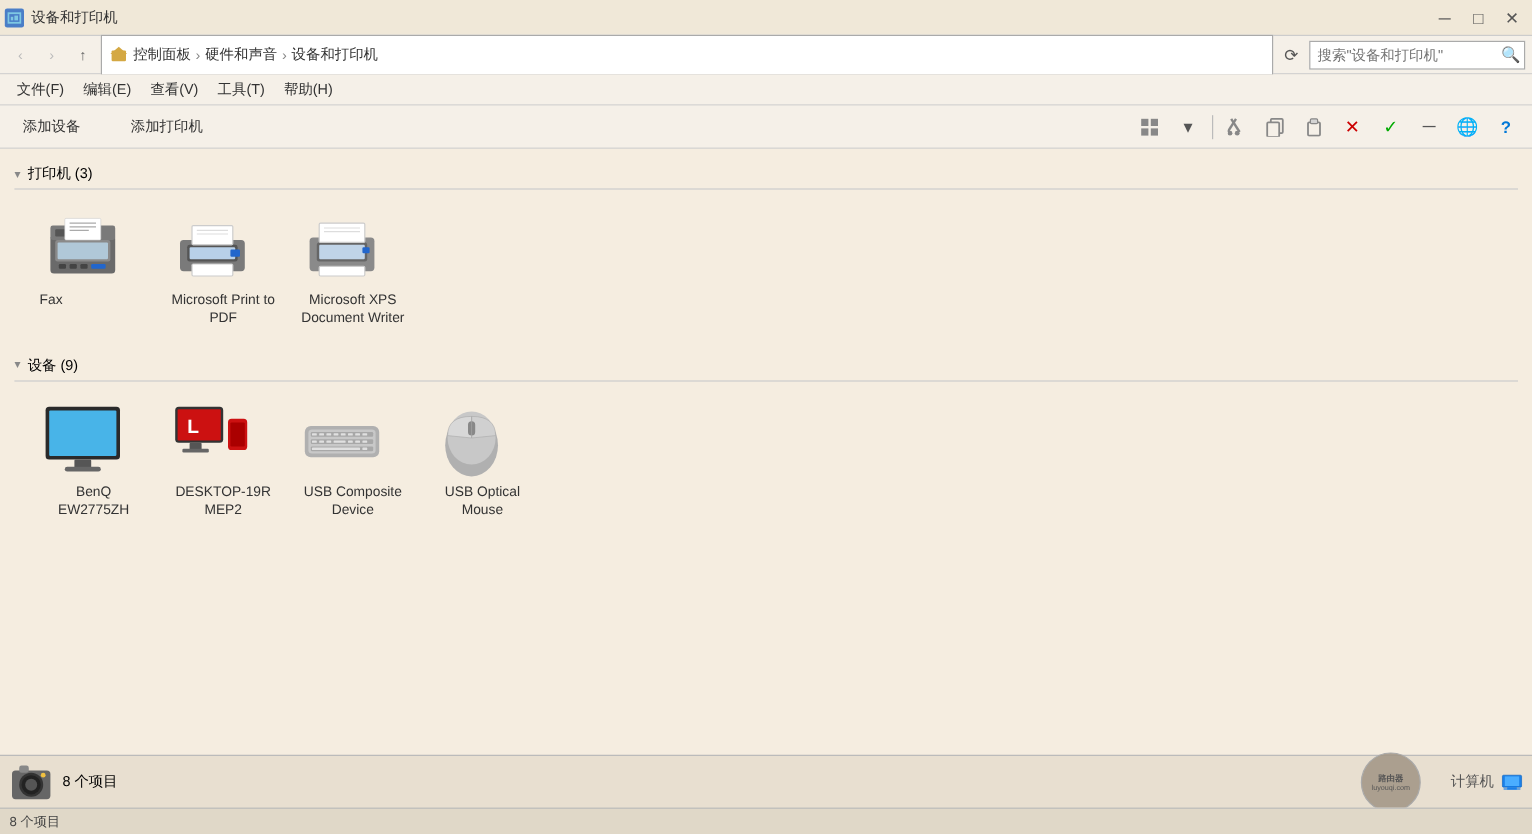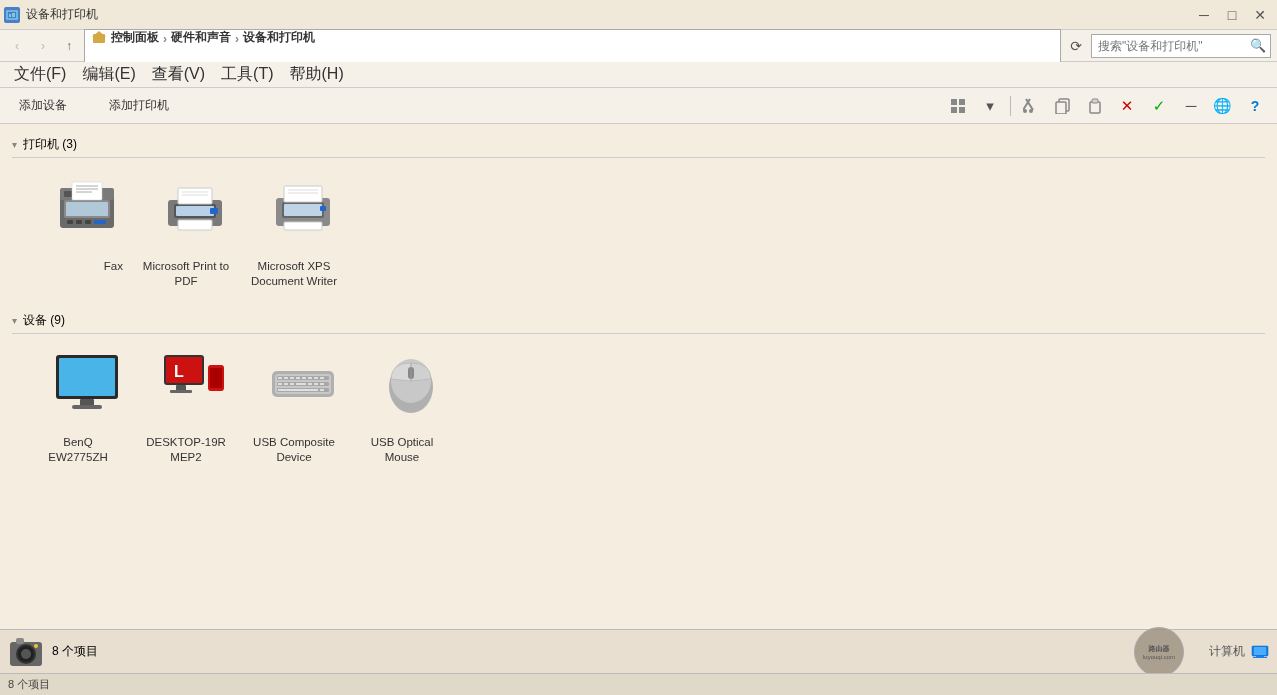--- a/index.html
+++ b/index.html
@@ -83,26 +83,25 @@
       align-items: center;
       justify-content: center;
     }
     .nav-btn:disabled { color: #bbb; }
     .address-path {
       flex: 1;
       background: white;
       border: 1px solid #aaa;
       height: 24px;
       display: flex;
-      align-items: flex-end;
+      align-items: center;
       padding: 16px 6px;
       font-size: 12px;
       color: #333;
       gap: 4px;
-      font-weight: bold;
     }
     .path-sep { color: #888; }
     .refresh-btn {
       width: 22px;
       height: 22px;
       border: none;
       background: transparent;
       cursor: pointer;
       color: #555;
       font-size: 14px;
@@ -138,21 +137,21 @@
       display: flex;
       align-items: center;
       padding: 2px 6px;
       height: 26px;
       gap: 0;
       flex-shrink: 0;
     }
     .menu-item {
       padding: 2px 8px;
       cursor: pointer;
-      font-size: 16px;
+      font-size: 12px;
       color: #333;
       text-decoration: none;
     }
 
     
     .toolbar {
       background: #f5f0e8;
       border-bottom: 1px solid #ccc;
       display: flex;
       align-items: center;
@@ -232,26 +231,25 @@
     .items-grid {
       display: flex;
       flex-wrap: wrap;
       gap: 8px;
       padding: 10px 0 10px 16px;
     }
     .device-item {
       width: 100px;
       display: flex;
       flex-direction: column;
-      align-items: flex-end;
+      align-items: flex-start;
       cursor: pointer;
       padding: 6px 4px;
       border: 1px solid transparent;
       border-radius: 2px;
-      gap: 16px;
     }
     .device-icon {
       width: 72px;
       height: 64px;
       display: flex;
       align-items: center;
       justify-content: center;
     }
     .device-label {
       text-align: center;

